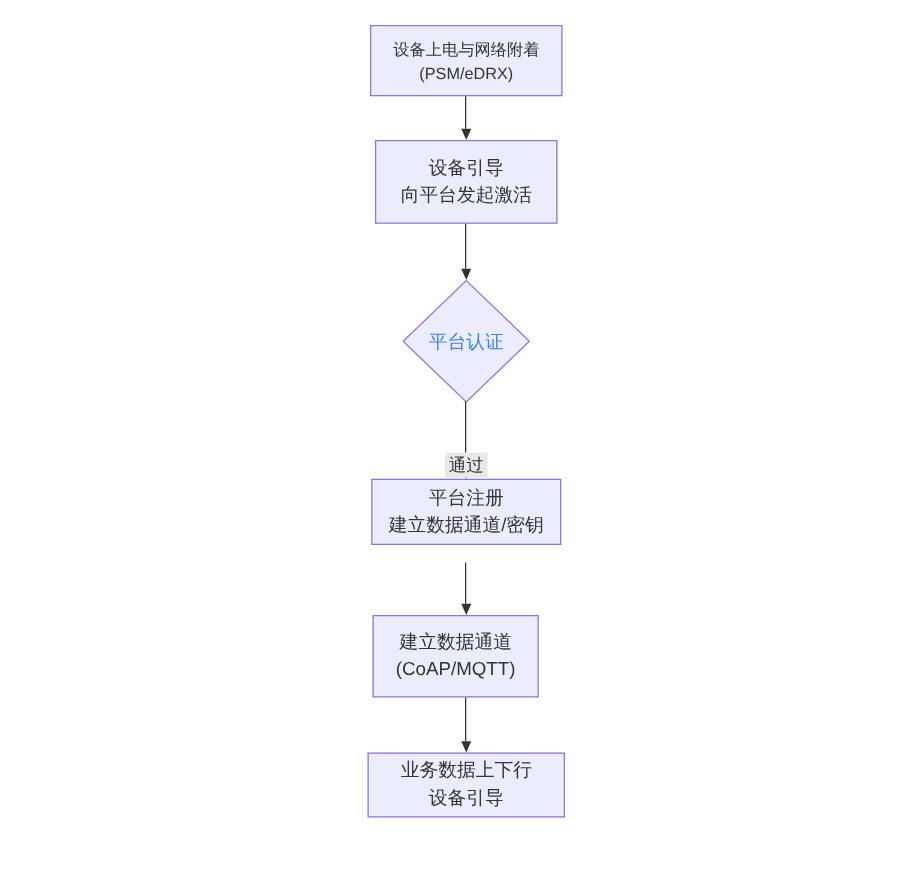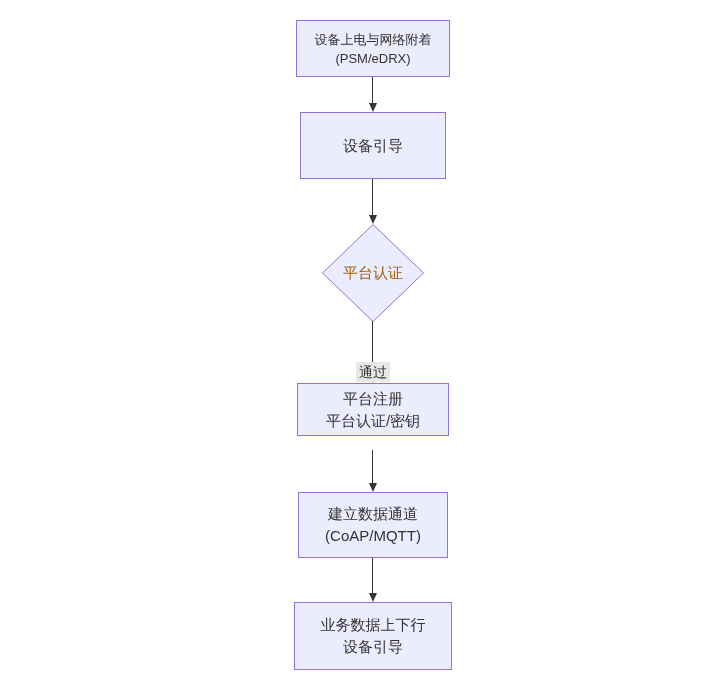--- a/index.html
+++ b/index.html
@@ -50,21 +50,21 @@
     width: 102px;
     height: 98px;
   }
   .diamond-wrap svg { position: absolute; left: 0; top: 0; }
   .diamond-label {
     position: absolute;
     left: 0; top: 0; right: 0; bottom: 0;
     display: flex;
     align-items: center;
     justify-content: center;
-    color: #a16207;
+    color: #3b82f6;
     font-size: 15px;
   }
   .edge-label {
     position: absolute;
     left: 373px;
     top: 362px;
     transform: translateX(-50%);
     background: #e8e8e8;
     color: #333333;
     font-size: 14px;
@@ -81,50 +81,51 @@
   <div class="node small" style="left:296px; top:20px; width:154px; height:57px;">
     <span class="line">设备上电与网络附着</span>
     <span class="line">(PSM/eDRX)</span>
   </div>
 
   <div class="edge-line" style="left:372px; top:77px; height:26px;"></div>
   <div class="arrow-head" style="left:369px; top:103px;"></div>
 
   <div class="node" style="left:300px; top:112px; width:146px; height:67px;">
     <span class="line">设备引导</span>
+    <span class="line">向平台发起激活</span>
   </div>
 
   <div class="edge-line" style="left:372px; top:179px; height:36px;"></div>
   <div class="arrow-head" style="left:369px; top:215px;"></div>
 
   <div class="diamond-wrap">
     <svg width="102" height="98" viewBox="0 0 102 98">
       <polygon points="51,0.5 101.5,49 51,97.5 0.5,49" fill="#ECECFF" stroke="#9370DB" stroke-width="1"></polygon>
     </svg>
     <span class="diamond-label">平台认证</span>
   </div>
 
   <div class="edge-line" style="left:372px; top:321px; height:53px;"></div>
   <div class="arrow-head" style="left:369px; top:374px;"></div>
   <div class="edge-label">通过</div>
 
   <div class="node" style="left:297px; top:383px; width:152px; height:53px;">
     <span class="line">平台注册</span>
-    <span class="line">平台认证/密钥</span>
+    <span class="line">建立数据通道/密钥</span>
   </div>
 
   <div class="edge-line" style="left:372px; top:450px; height:33px;"></div>
   <div class="arrow-head" style="left:369px; top:483px;"></div>
 
-  <div class="node" style="left:298px; top:492px; width:150px; height:66px;text-align:center;">
+  <div class="node" style="left:298px; top:492px; width:133px; height:66px;text-align:center;">
     <span class="line">建立数据通道</span>
     <span class="line">(CoAP/MQTT)</span>
   </div>
 
   <div class="edge-line" style="left:372px; top:558px; height:35px;"></div>
   <div class="arrow-head" style="left:369px; top:593px;"></div>
 
-  <div class="node" style="left:294px; top:602px; width:158px; height:68px;">
+  <div class="node" style="left:294px; top:602px; width:158px; height:52px;">
     <span class="line">业务数据上下行</span>
     <span class="line">设备引导</span>
   </div>
 
 </div>
 
 </body></html>

